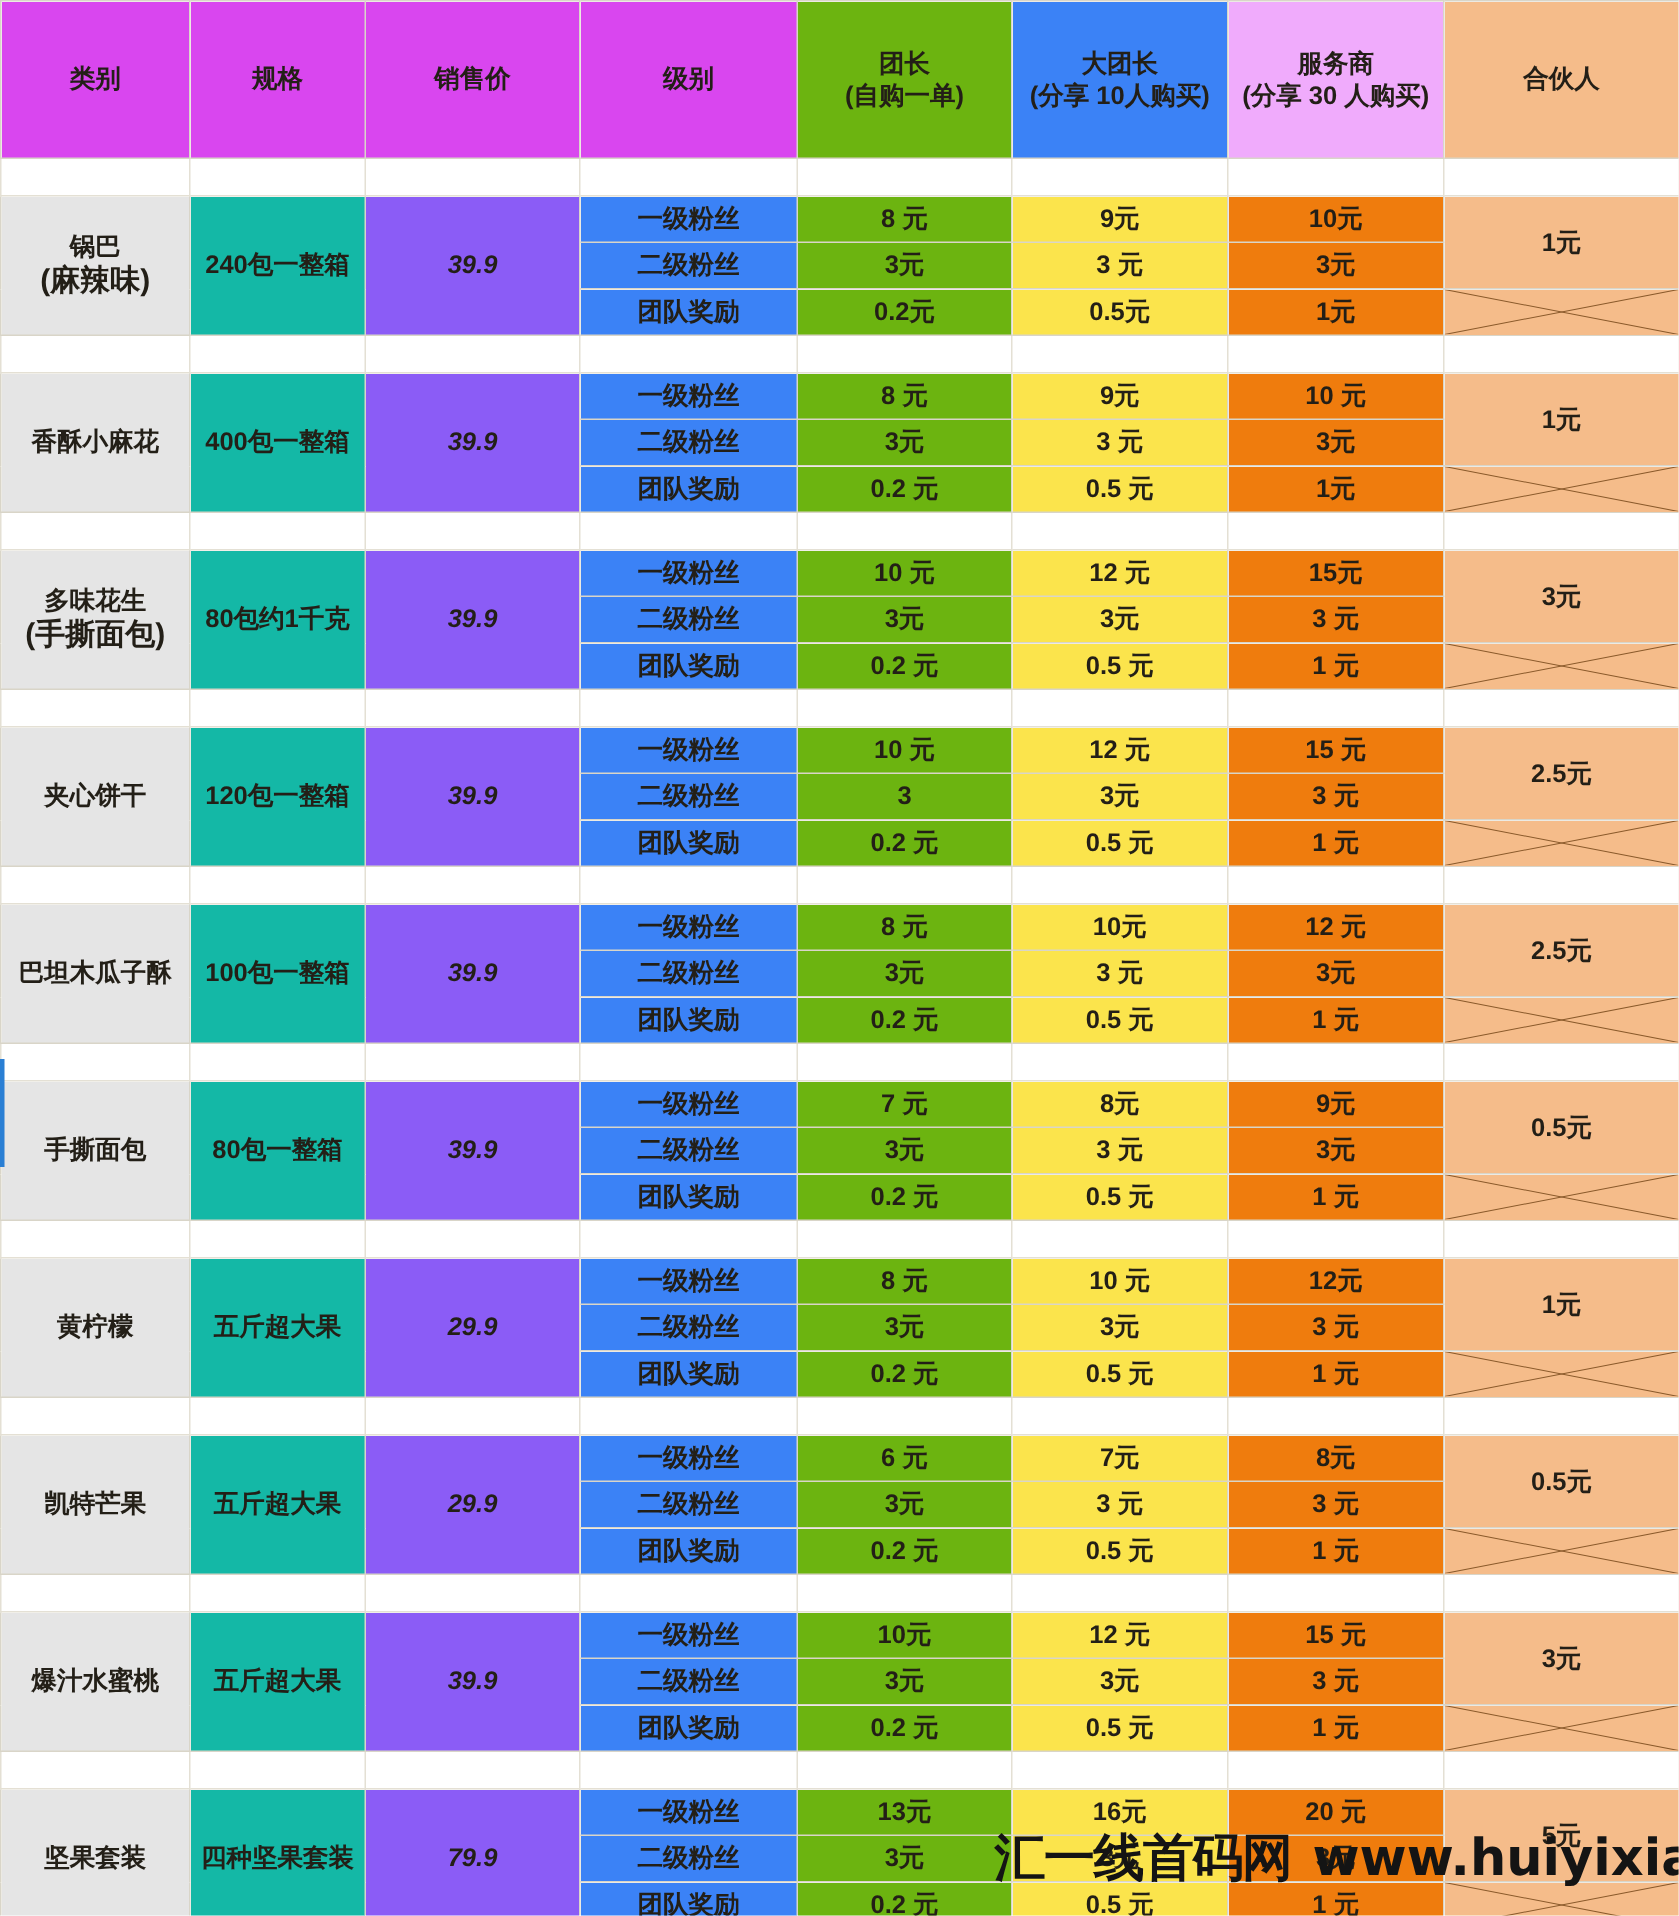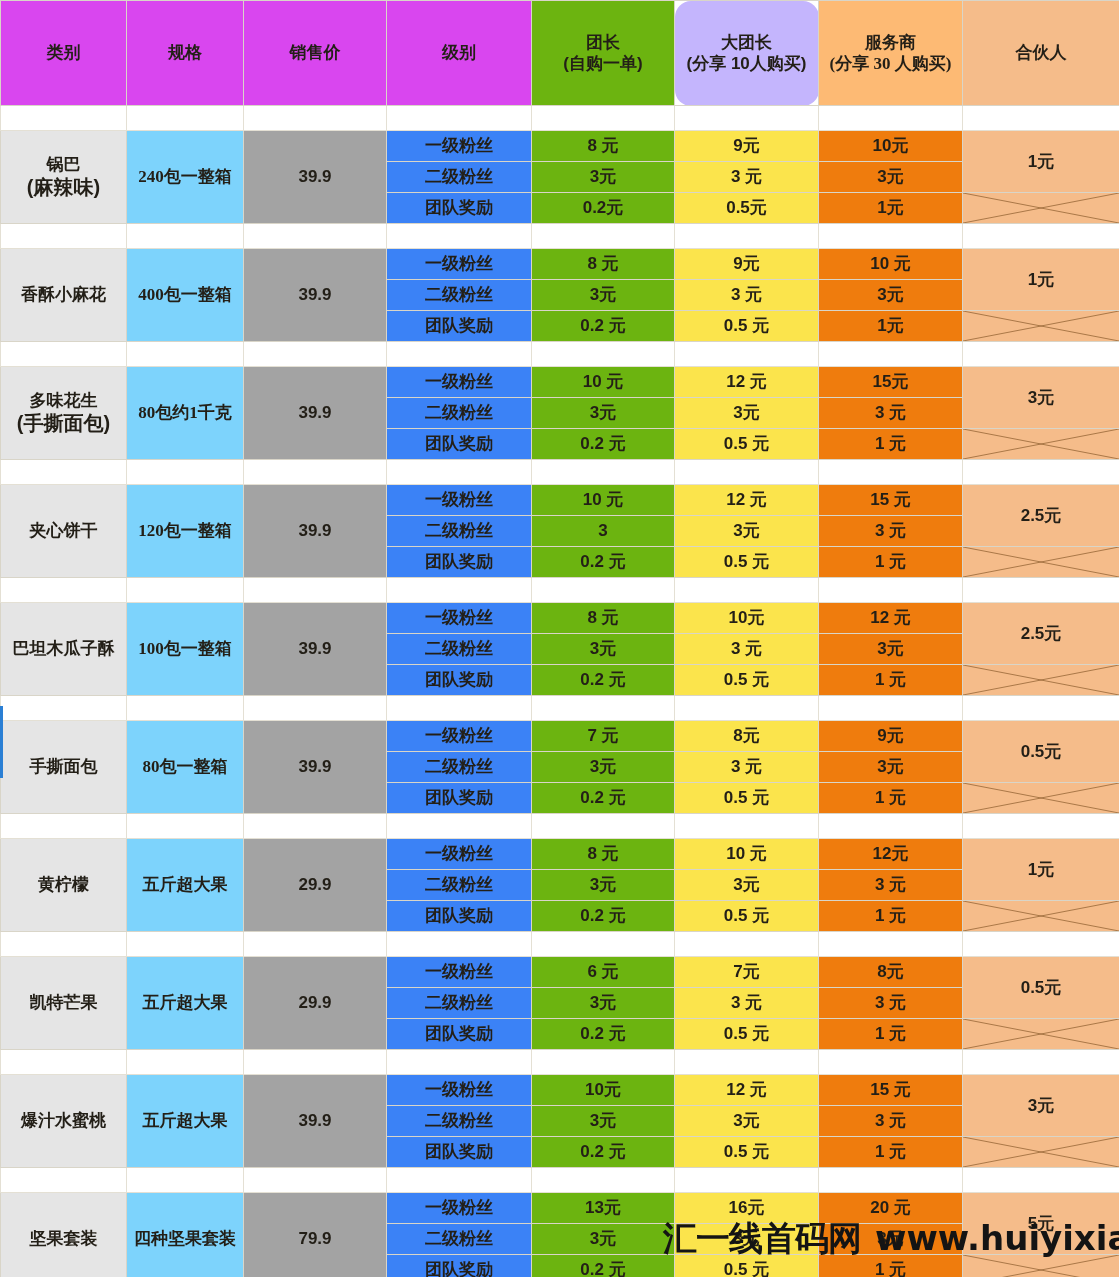--- a/index.html
+++ b/index.html
@@ -50,22 +50,22 @@
   col.c-d     { width: 157px; }
 
   
   tr.header-row td { height: 104px; }
 
   .h-plain {
     background: #d946ef;
     font-size: 19px;
   }
   .h-a { background: #6cb410; color: #231f17; font-size: 18px; }
-  .h-b { background: #c4b5fd; color: #231f17; font-size: 18px; border-radius: 16px; }
-  .h-c { background: #fdba74; color: #2b1800; font-size: 18px; font-family: Liberation Serif, serif; }
+  .h-b { background: #3b82f6; color: #231f17; font-size: 18px; }
+  .h-c { background: #f0abfc; color: #2b1800; font-size: 18px; }
   .h-d { background: #f5bc8a; color: #231f17; font-size: 19px; }
 
   .h-sub { display: block; font-size: 17px; font-weight: bold; }
 
   
   tr.spacer td {
     height: 24px;
     background: #ffffff;
     border-left: 1px solid #d9d5c8;
     border-right: 1px solid #d9d5c8;
@@ -78,22 +78,22 @@
   }
 
   
   tr.data td { height: 30px; }
 
   td.cat {
     background: #e5e5e5;
     font-size: 18px;
   }
   td.cat .sub { display: block; font-size: 20px; }
-  td.spec  { background: #7dd3fc; font-size: 17px; font-family: Liberation Serif, serif; }
-  td.price { background: #a3a3a3; font-size: 18px; }
+  td.spec  { background: #14b8a6; font-size: 17px; }
+  td.price { background: #8b5cf6; font-size: 18px; font-style: italic; }
 
   td.level {
     background: #3b82f6;
     font-size: 17px;
     text-align: right;
     padding-right: 18px;
     margin-left: 28px;
   }
 
   td.va { background: #6cb410; }

